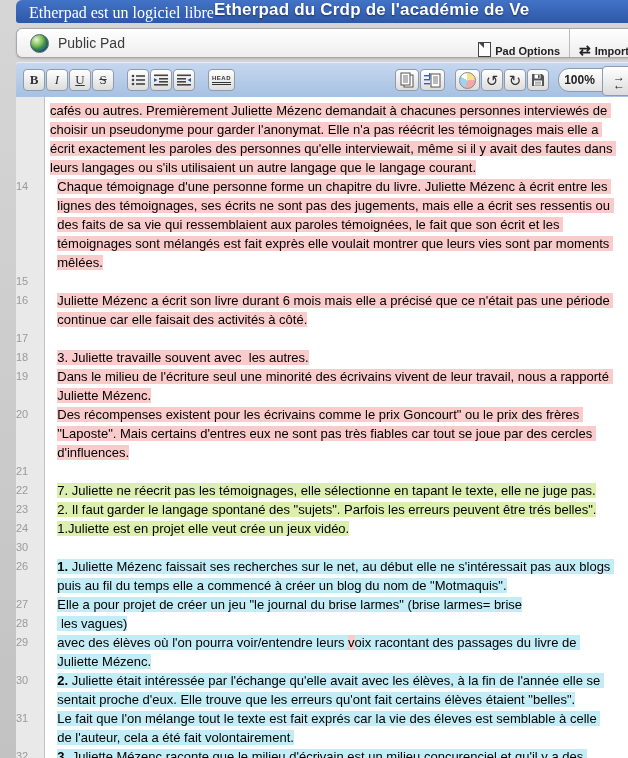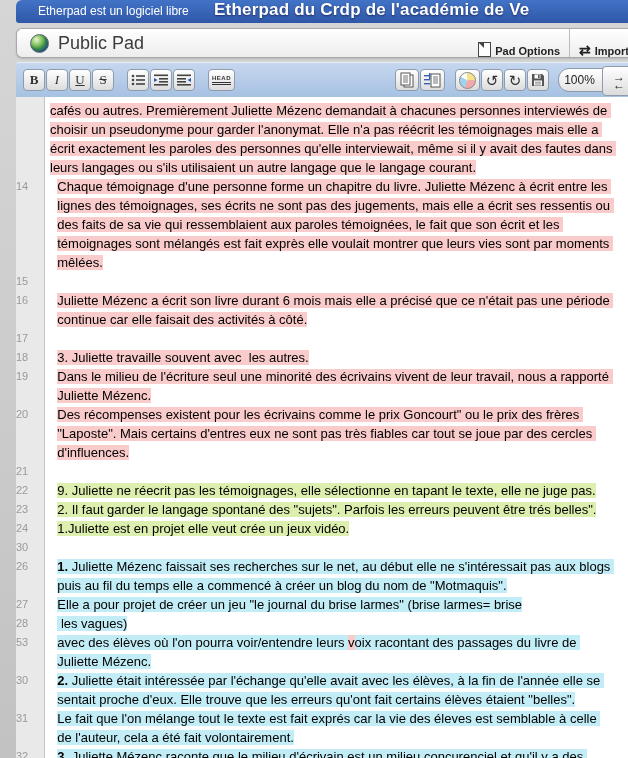--- a/index.html
+++ b/index.html
@@ -7,39 +7,39 @@
     width:628px;height:758px;overflow:hidden;position:relative;
     background:linear-gradient(#d6d6d6,#c2c2c2);
     font-family:"Liberation Sans", sans-serif;
   }
   
   .topbar{
     position:absolute;left:16px;top:0;width:640px;height:23px;
     background:linear-gradient(#4273c6,#2f57a8);
     border-radius:6px 0 0 3px;
   }
-  .tagline{position:absolute;left:22px;top:4px;font-size:12px;color:#fff;}
+  .tagline{position:absolute;left:13px;top:4px;font-size:16px;color:#fff;font-family:Liberation Serif, serif;}
   .apptitle{
     position:absolute;left:198px;top:0px;font-size:17px;font-weight:bold;color:#fff;
     white-space:nowrap;text-shadow:0 1px 2px rgba(0,0,40,.55);letter-spacing:.2px;
   }
   
   .padbar{
     position:absolute;left:16px;top:28px;width:622px;height:30px;box-sizing:border-box;
     background:linear-gradient(#ffffff,#ededed);
     border:1px solid #a8a8a8;border-right:none;border-radius:6px 0 0 6px;
     box-shadow:0 1px 2px rgba(0,0,0,.15);
     display:flex;align-items:center;
   }
   .globe{
     width:17px;height:17px;border-radius:50%;margin-left:13px;flex:0 0 auto;
     background:radial-gradient(circle at 32% 28%, #e8f7c8 0%, #7fc05e 35%, #3a8a46 55%, #2b6fae 85%);
     border:1px solid #567;box-shadow:inset -1px -1px 2px rgba(0,0,60,.4);
   }
-  .padname{font-size:18px;color:#3b3b3b;margin-left:9px;flex:0 0 auto;}
+  .padname{font-size:14px;color:#3b3b3b;margin-left:9px;flex:0 0 auto;}
   .padbar-right{margin-left:auto;display:flex;align-items:center;height:100%;}
   .padbtn{display:flex;align-items:flex-end;gap:4px;font-size:11px;font-weight:bold;color:#222;
     padding:0 9px;height:100%;cursor:pointer;white-space:nowrap;}
   .vsep{width:1px;height:100%;background:#bbb;}
   .pageicon{width:11px;height:13px;background:#fdfdfd;border:1px solid #444;position:relative;display:inline-block;}
   .pageicon:before{content:"";position:absolute;left:0;top:0;border-style:solid;border-width:0 5px 5px 0;
     border-color:transparent #444 transparent transparent;}
   .swapglyph{font-size:14px;font-weight:bold;color:#222;line-height:1;}
   
   .toolbar{
@@ -59,21 +59,21 @@
   .b-bold{font-weight:bold;font-family:"Liberation Serif",serif;}
   .b-italic{font-style:italic;font-family:"Liberation Serif",serif;}
   .b-under{text-decoration:underline;font-family:"Liberation Serif",serif;}
   .b-strike{text-decoration:line-through;font-family:"Liberation Serif",serif;}
   .headlbl{font-size:6px;font-weight:bold;letter-spacing:.5px;border-bottom:3px double #333;padding-bottom:1px;}
   .spacer{flex:1;}
   .zoomsel{
     width:60px;height:22px;border:1px solid #8d9bac;border-radius:11px;
     background:linear-gradient(#ffffff,#e3e3e3);
     display:inline-flex;align-items:center;justify-content:center;gap:13px;
-    font-size:12px;color:#222;margin:0 8px;flex:0 0 auto;cursor:pointer;
+    font-size:12px;color:#222;margin:0 8px;flex:0 0 auto;cursor:pointer;font-weight:bold;
   }
   .spin{display:inline-flex;flex-direction:column;line-height:4px;font-size:6px;color:#333;}
   .farbtn{
     position:absolute;right:-8px;top:3px;width:32px;height:28px;
     background:linear-gradient(#ffffff,#dcdcdc);border:1px solid #8d9bac;border-radius:4px 0 0 4px;
     display:flex;flex-direction:column;align-items:center;justify-content:center;
     font-size:12px;line-height:8px;color:#222;cursor:pointer;
   }
   .glyph{font-size:15px;line-height:1;color:#333;}
   .wheel{
@@ -248,21 +248,21 @@
       <div class="line">
         <div class="num">20</div>
         <div class="txt"><span class="seg hl-pink">Des récompenses existent pour les écrivains comme le prix Goncourt" ou le prix des frères "Laposte". Mais certains d'entres eux ne sont pas très fiables car tout se joue par des cercles d'influences.</span></div>
       </div>
       <div class="line">
         <div class="num">21</div>
         <div class="txt"></div>
       </div>
       <div class="line">
         <div class="num">22</div>
-        <div class="txt"><span class="seg hl-green">9. Juliette ne réecrit pas les témoignages, elle sélectionne en tapant le texte, elle ne juge pas.</span></div>
+        <div class="txt"><span class="seg hl-green">7. Juliette ne réecrit pas les témoignages, elle sélectionne en tapant le texte, elle ne juge pas.</span></div>
       </div>
       <div class="line">
         <div class="num">23</div>
         <div class="txt"><span class="seg hl-green">2. Il faut garder le langage spontané des "sujets". Parfois les erreurs peuvent être trés belles".</span></div>
       </div>
       <div class="line">
         <div class="num">24</div>
         <div class="txt"><span class="seg hl-green">1.Juliette est en projet elle veut crée un jeux vidéo.</span></div>
       </div>
       <div class="line">
@@ -275,21 +275,21 @@
       </div>
       <div class="line">
         <div class="num">27</div>
         <div class="txt"><span class="seg hl-blue">Elle a pour projet de créer un jeu "le journal du brise larmes" (brise larmes= brise</span></div>
       </div>
       <div class="line">
         <div class="num">28</div>
         <div class="txt"><span class="seg hl-blue"> les vagues)</span></div>
       </div>
       <div class="line">
-        <div class="num">53</div>
+        <div class="num">29</div>
         <div class="txt"><span class="seg hl-blue">avec des élèves où l'on pourra voir/entendre leurs </span><span class="seg hl-pink">v</span><span class="seg hl-blue">oix racontant des passages du livre de Juliette Mézenc.</span></div>
       </div>
       <div class="line">
         <div class="num">30</div>
         <div class="txt"><span class="seg hl-blue sb">2.</span><span class="seg hl-blue"> Juliette était intéressée par l'échange qu'elle avait avec les élèves, à la fin de l'année elle se sentait proche d'eux. Elle trouve que les erreurs qu'ont fait certains élèves étaient "belles".</span></div>
       </div>
       <div class="line">
         <div class="num">31</div>
         <div class="txt"><span class="seg hl-blue">Le fait que l'on mélange tout le texte est fait exprés car la vie des éleves est semblable à celle de l'auteur, cela a été fait volontairement.</span></div>
       </div>

